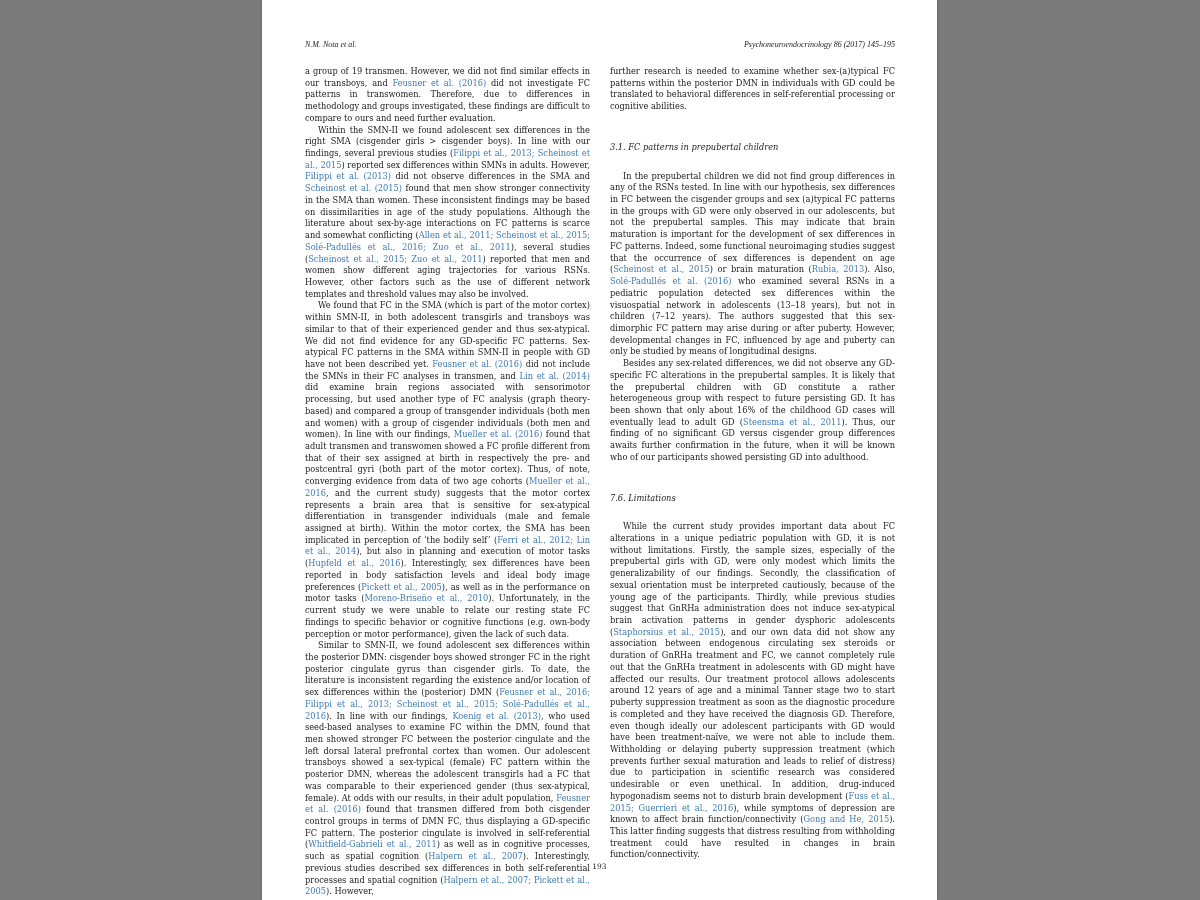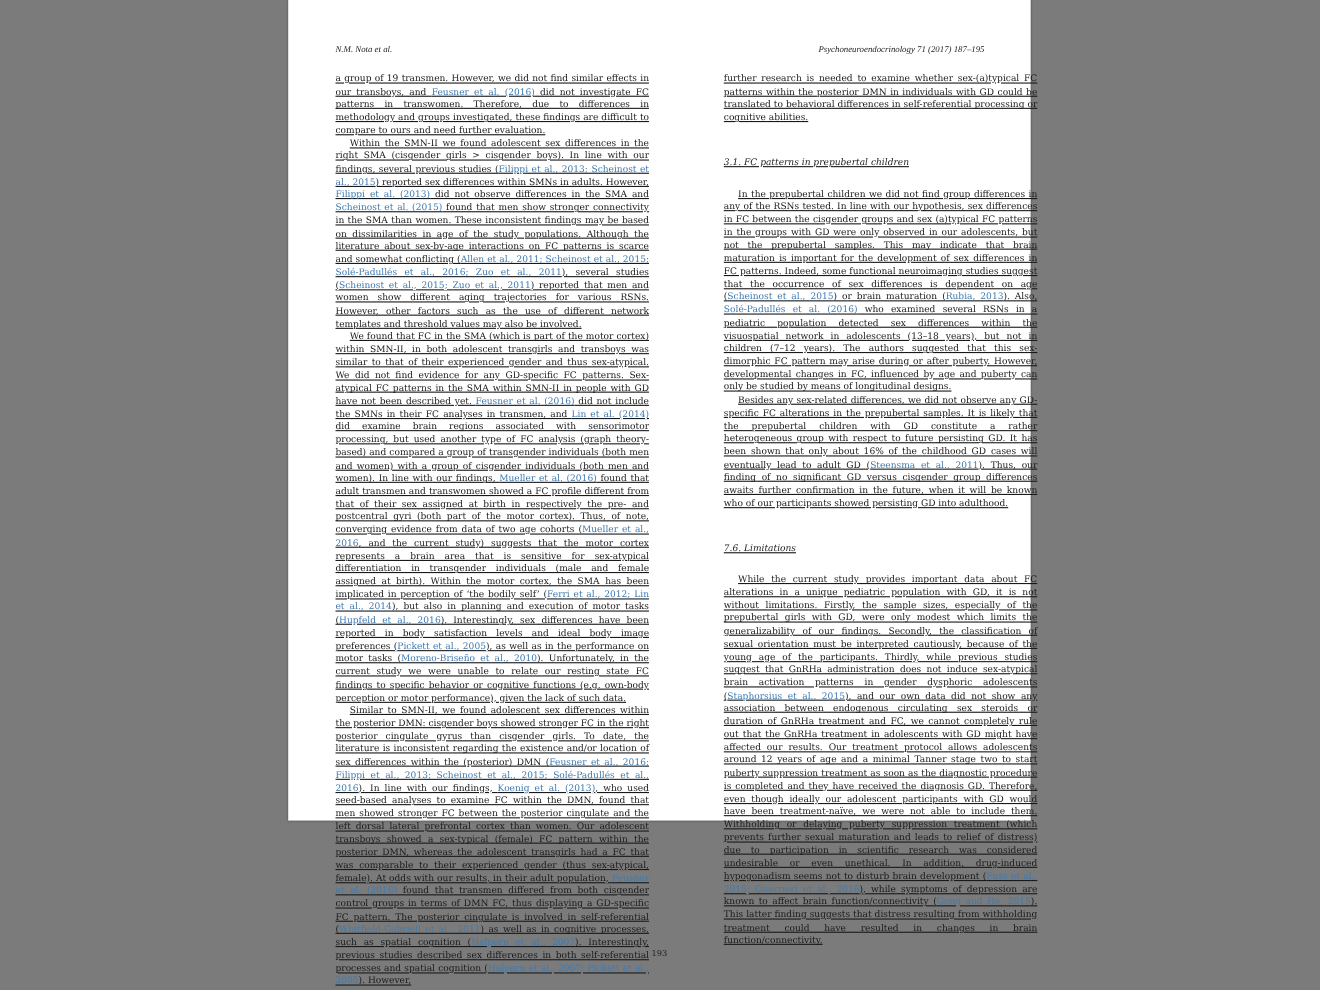--- a/index.html
+++ b/index.html
@@ -8,21 +8,21 @@
     width: 1200px;
     height: 900px;
     overflow: hidden;
     background: #7b7b7b;
   }
   .page {
     position: absolute;
     left: 262px;
     top: 0;
     width: 675px;
-    height: 746px;
+    height: 900px;
     background: #ffffff;
     box-shadow: 0 0 2px rgba(0,0,0,0.35);
   }
   .running-head {
     position: absolute;
     top: 40px;
     font-family: "Liberation Serif", serif;
     font-style: italic;
     font-size: 8px;
     color: #222;
@@ -34,25 +34,24 @@
     top: 66px;
     width: 285px;
     font-family: "DejaVu Serif", serif;
     font-size: 8.25px;
     line-height: 11.72px;
     color: #1a1a1a;
     text-align: justify;
     hyphens: manual;
   }
   .col-left { left: 43px; }
-  .col-right { left: 348px; margin-left: 48px; }
+  .col-right { left: 348px; }
   .col p {
     margin: 0;
     text-indent: 0;
-    text-decoration: underline;
   }
   .col p.indent { text-indent: 13px; }
   .ref { color: #3f7ab0; cursor: pointer; }
   .section-heading {
     font-style: italic;
     font-family: "DejaVu Serif", serif;
     margin: 0;
     text-align: left;
   }
   .gap-heading-before { height: 29px; }
@@ -67,21 +66,21 @@
     font-family: "DejaVu Serif", serif;
     font-size: 7.5px;
     color: #222;
   }
 </style>
 </head>
 <body>
 
 <div class="page">
   <div class="running-head rh-left">N.M. Nota et al.</div>
-  <div class="running-head rh-right">Psychoneuroendocrinology 71 (2017) 187–195</div>
+  <div class="running-head rh-right">Psychoneuroendocrinology 86 (2017) 145–195</div>
 
   <div class="col col-left">
     <div>
         <p>a group of 19 transmen. However, we did not find similar effects in our transboys, and <span class="ref" style="color: rgb(63, 122, 176);">Feusner et al. (2016)</span> did not investigate FC patterns in transwomen. Therefore, due to differences in methodology and groups investigated, these findings are difficult to compare to ours and need further evaluation.</p>
         <p class="indent">Within the SMN-II we found adolescent sex differences in the right SMA (cisgender girls &gt; cisgender boys). In line with our findings, several previous studies (<span class="ref" style="color: rgb(63, 122, 176);">Filippi et al., 2013; Scheinost et al., 2015</span>) reported sex differences within SMNs in adults. However, <span class="ref" style="color: rgb(63, 122, 176);">Filippi et al. (2013)</span> did not observe differences in the SMA and <span class="ref" style="color: rgb(63, 122, 176);">Scheinost et al. (2015)</span> found that men show stronger connectivity in the SMA than women. These inconsistent findings may be based on dissimilarities in age of the study populations. Although the literature about sex-by-age interactions on FC patterns is scarce and somewhat conflicting (<span class="ref" style="color: rgb(63, 122, 176);">Allen et al., 2011; Scheinost et al., 2015; Solé-Padullés et al., 2016; Zuo et al., 2011</span>), several studies (<span class="ref" style="color: rgb(63, 122, 176);">Scheinost et al., 2015; Zuo et al., 2011</span>) reported that men and women show different aging trajectories for various RSNs. However, other factors such as the use of different network templates and threshold values may also be involved.</p>
         <p class="indent">We found that FC in the SMA (which is part of the motor cortex) within SMN-II, in both adolescent transgirls and transboys was similar to that of their experienced gender and thus sex-atypical. We did not find evidence for any GD-specific FC patterns. Sex-atypical FC patterns in the SMA within SMN-II in people with GD have not been described yet. <span class="ref" style="color: rgb(63, 122, 176);">Feusner et al. (2016)</span> did not include the SMNs in their FC analyses in transmen, and <span class="ref" style="color: rgb(63, 122, 176);">Lin et al. (2014)</span> did examine brain regions associated with sensorimotor processing, but used another type of FC analysis (graph theory-based) and compared a group of transgender individuals (both men and women) with a group of cisgender individuals (both men and women). In line with our findings, <span class="ref" style="color: rgb(63, 122, 176);">Mueller et al. (2016)</span> found that adult transmen and transwomen showed a FC profile different from that of their sex assigned at birth in respectively the pre- and postcentral gyri (both part of the motor cortex). Thus, of note, converging evidence from data of two age cohorts (<span class="ref" style="color: rgb(63, 122, 176);">Mueller et al., 2016</span>, and the current study) suggests that the motor cortex represents a brain area that is sensitive for sex-atypical differentiation in transgender individuals (male and female assigned at birth). Within the motor cortex, the SMA has been implicated in perception of ‘the bodily self’ (<span class="ref" style="color: rgb(63, 122, 176);">Ferri et al., 2012; Lin et al., 2014</span>), but also in planning and execution of motor tasks (<span class="ref" style="color: rgb(63, 122, 176);">Hupfeld et al., 2016</span>). Interestingly, sex differences have been reported in body satisfaction levels and ideal body image preferences (<span class="ref" style="color: rgb(63, 122, 176);">Pickett et al., 2005</span>), as well as in the performance on motor tasks (<span class="ref" style="color: rgb(63, 122, 176);">Moreno-Briseño et al., 2010</span>). Unfortunately, in the current study we were unable to relate our resting state FC findings to specific behavior or cognitive functions (e.g. own-body perception or motor performance), given the lack of such data.</p>
         <p class="indent">Similar to SMN-II, we found adolescent sex differences within the posterior DMN: cisgender boys showed stronger FC in the right posterior cingulate gyrus than cisgender girls. To date, the literature is inconsistent regarding the existence and/or location of sex differences within the (posterior) DMN (<span class="ref" style="color: rgb(63, 122, 176);">Feusner et al., 2016; Filippi et al., 2013; Scheinost et al., 2015; Solé-Padullés et al., 2016</span>). In line with our findings, <span class="ref" style="color: rgb(63, 122, 176);">Koenig et al. (2013)</span>, who used seed-based analyses to examine FC within the DMN, found that men showed stronger FC between the posterior cingulate and the left dorsal lateral prefrontal cortex than women. Our adolescent transboys showed a sex-typical (female) FC pattern within the posterior DMN, whereas the adolescent transgirls had a FC that was comparable to their experienced gender (thus sex-atypical, female). At odds with our results, in their adult population, <span class="ref" style="color: rgb(63, 122, 176);">Feusner et al. (2016)</span> found that transmen differed from both cisgender control groups in terms of DMN FC, thus displaying a GD-specific FC pattern. The posterior cingulate is involved in self-referential (<span class="ref" style="color: rgb(63, 122, 176);">Whitfield-Gabrieli et al., 2011</span>) as well as in cognitive processes, such as spatial cognition (<span class="ref" style="color: rgb(63, 122, 176);">Halpern et al., 2007</span>). Interestingly, previous studies described sex differences in both self-referential processes and spatial cognition (<span class="ref" style="color: rgb(63, 122, 176);">Halpern et al., 2007; Pickett et al., 2005</span>). However,</p>
       </div>
   </div>
 

